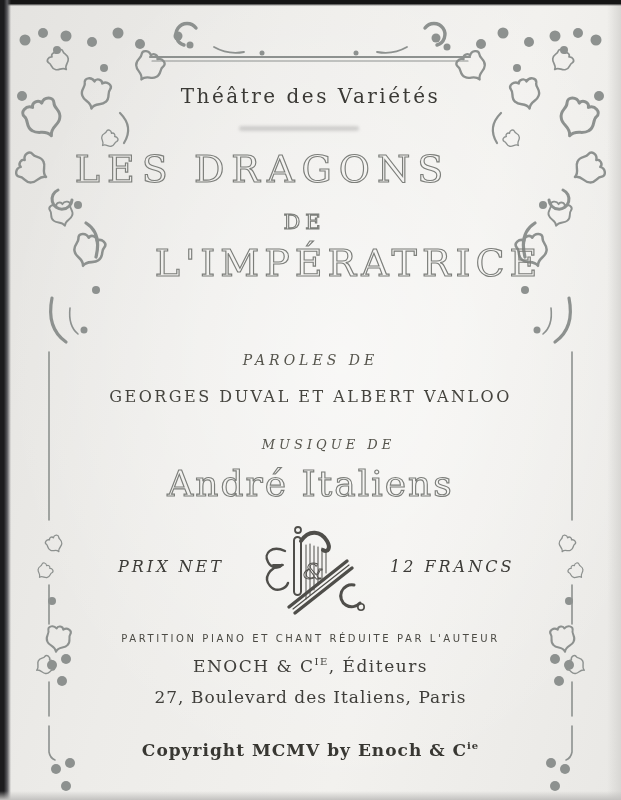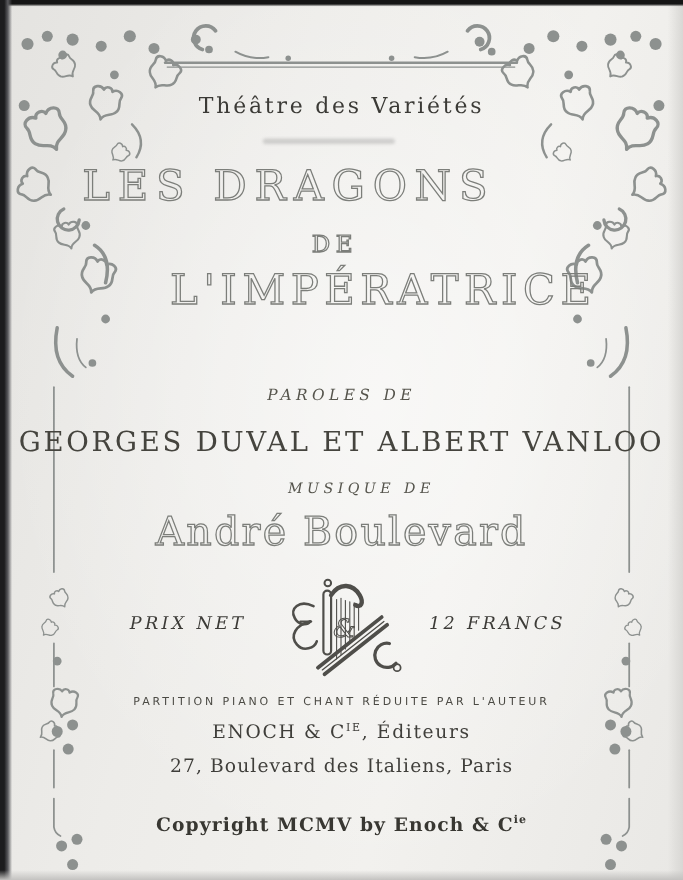--- a/index.html
+++ b/index.html
@@ -33,21 +33,21 @@
     background:rgba(120,120,118,.28);filter:blur(1.6px);border-radius:3px;z-index:2;}
 
   .outline-text{color:transparent;-webkit-text-stroke:1.15px #7c7e7a;}
   .t1{top:147px;font-size:38px;letter-spacing:7px;transform:translateX(-48px);}
   .t2{top:210px;font-size:21px;letter-spacing:5px;transform:translateX(-6px);}
   .t3{top:241px;font-size:38px;letter-spacing:5px;transform:translateX(38px);}
 
   .genre{top:306px;font-size:20px;letter-spacing:1px;color:#46453f;}
   .small-ital{font-style:italic;color:#55544c;}
   .paroles{top:352px;font-size:14px;letter-spacing:4px;}
-  .librettists{top:387px;font-size:25px;letter-spacing:2.5px;color:#45443e;}
+  .librettists{top:387px;font-size:16px;letter-spacing:2.5px;color:#45443e;}
   .musique{top:437px;font-size:13px;letter-spacing:4px;padding-left:36px;}
   .composer{top:463px;font-size:36px;letter-spacing:2px;}
 
   .prix,.francs{position:absolute;top:557px;font-size:16px;font-style:italic;
     letter-spacing:3px;color:#3c3b37;z-index:3;}
   .prix{left:118px;}
   .francs{left:390px;}
   .logo{position:absolute;top:519px;left:255px;z-index:3;}
 
   .partition{top:633px;font-size:10px;letter-spacing:2.6px;
@@ -139,21 +139,21 @@
 
   <div class="abs-center t1 outline-text">LES DRAGONS</div>
   <div class="abs-center t2 outline-text">DE</div>
   <div class="abs-center t3 outline-text">L'IMPÉRATRICE</div>
 
 
   <div class="abs-center paroles small-ital">PAROLES DE</div>
   <div class="abs-center librettists">GEORGES DUVAL ET ALBERT VANLOO</div>
 
   <div class="abs-center musique small-ital">MUSIQUE DE</div>
-  <div class="abs-center composer outline-text">André Boulevard</div>
+  <div class="abs-center composer outline-text">André Italiens</div>
 
   <div class="prix">PRIX NET</div>
 
   <svg class="logo" width="112" height="102" viewBox="0 0 112 102">
     <g stroke="#4f4e4a" fill="none" stroke-width="2.4" stroke-linecap="round" stroke-linejoin="round">
 
       <path d="M30,32 C17,26 8,34 13,43 C16,49 24,50 27,46"></path>
       <path d="M27,46 C14,49 8,59 15,67 C21,74 31,70 33,64"></path>
       <path d="M18,46 L28,46" stroke-width="1.8"></path>
 

